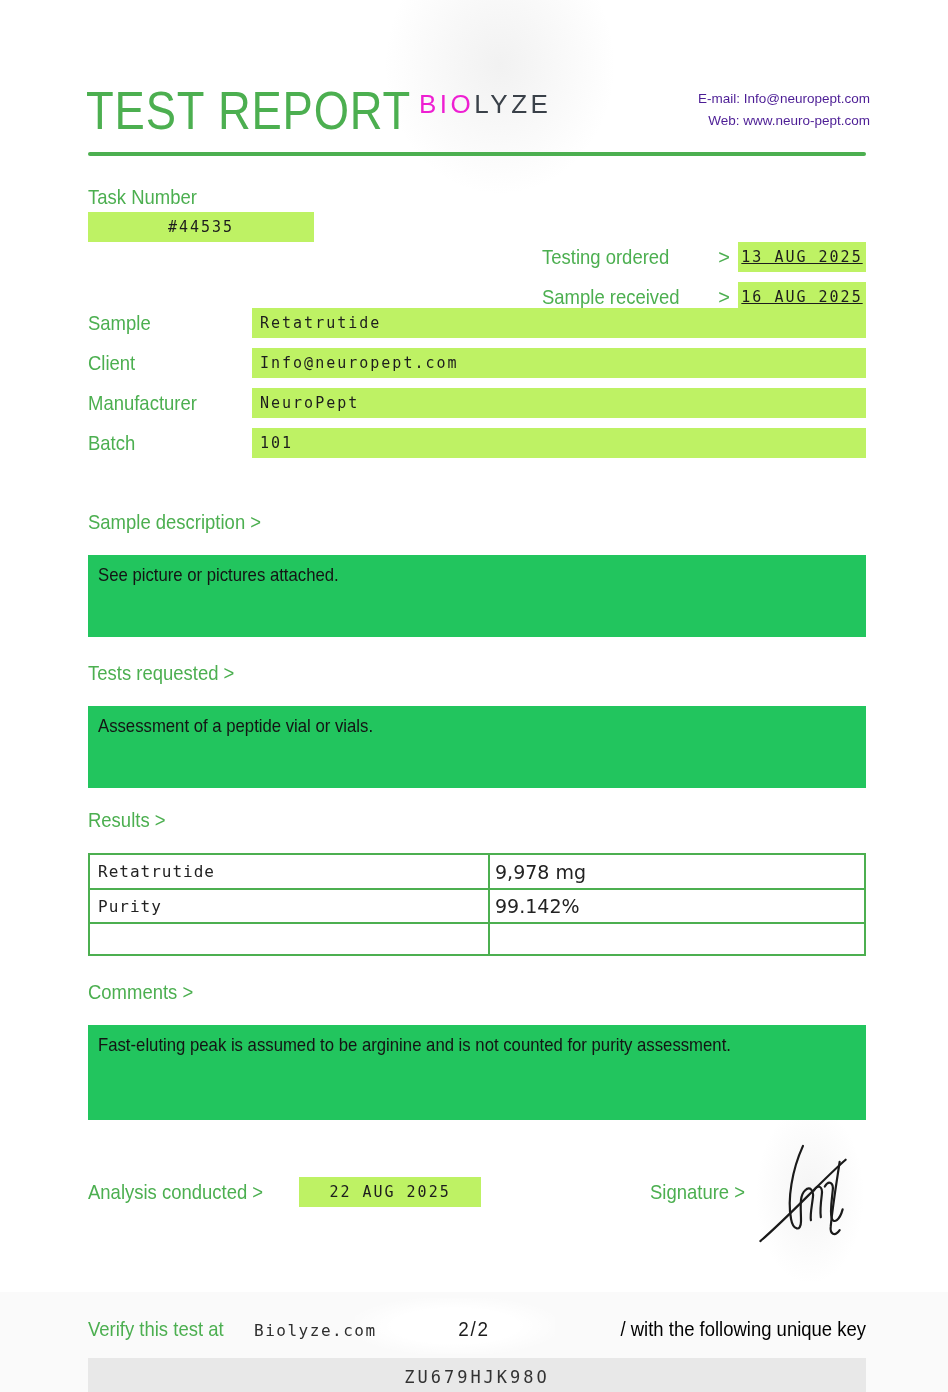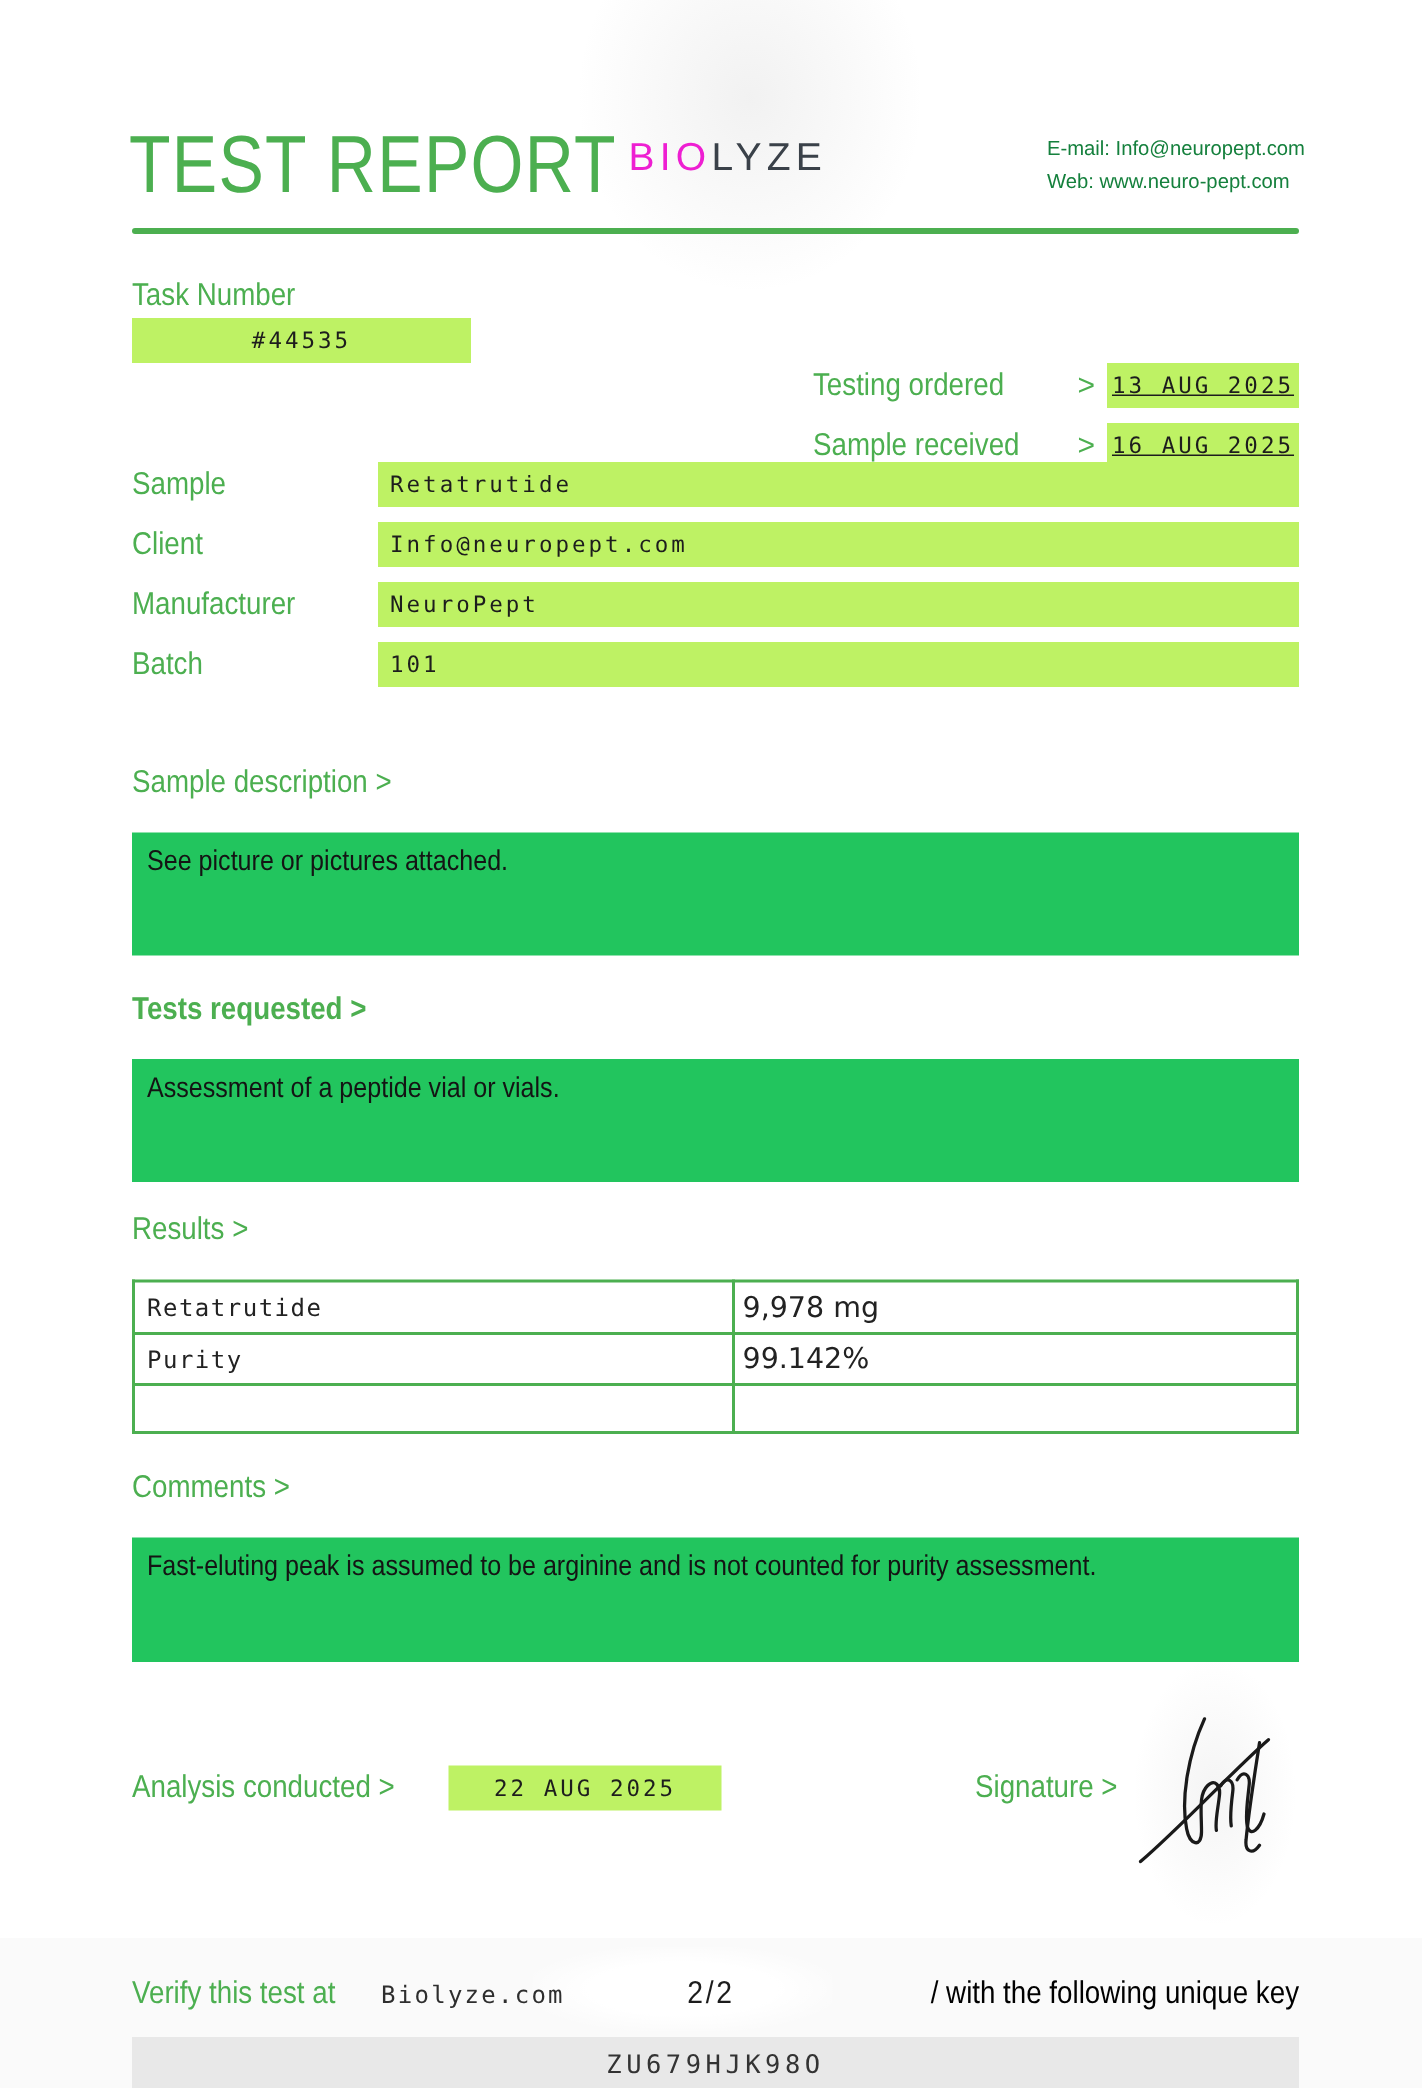--- a/index.html
+++ b/index.html
@@ -20,22 +20,22 @@
 
   .cond { display:inline-block; transform:scaleX(0.88); transform-origin:0 50%; white-space:nowrap; }
   .cond-c { display:inline-block; transform:scaleX(0.9); transform-origin:50% 50%; white-space:nowrap; }
   .cond-r { display:inline-block; transform:scaleX(0.88); transform-origin:100% 50%; white-space:nowrap; }
 
   .title { position:absolute; left:86px; top:79px; font-size:54px; letter-spacing:1px;
     color:#4CAF50; transform:scaleX(0.84); transform-origin:0 0; font-weight:normal; }
   .logo { position:absolute; left:419px; top:89px; font-size:26px; letter-spacing:3.5px;
     color:#3A4149; font-weight:normal; }
   .logo .bio { color:#EE1FD2; }
-  .contact { position:absolute; right:78px; top:88px; 
-    font-size:13.5px; color:#15803d; line-height:1.6; }
+  .contact { position:absolute; right:78px; top:88px; text-align:right;
+    font-size:13.5px; color:#4c1d95; line-height:1.6; }
   .rule { position:absolute; left:88px; width:778px; top:152px; height:4px;
     background:#4CAF50; border-radius:2px; }
 
   .gray-box { background:#bef264; }
   .field-label { font-size:21px; color:#4CAF50; line-height:30px; }
   .value-text { font-family:"DejaVu Sans Mono", monospace; font-size:15px;
     letter-spacing:2px; color:#1d1d1d; }
 
   .meta-row { position:absolute; left:88px; right:82px; top:182px; display:flex; align-items:flex-start;flex-direction:column; }
   .task-label { width:164px; }
@@ -46,25 +46,25 @@
   .arrow { color:#4CAF50; font-size:20px; margin-right:8px; line-height:30px; }
   .date-box { width:128px; height:30px; line-height:30px; text-align:center;text-decoration:underline; }
 
   .info-block { position:absolute; left:88px; right:82px; top:308px;
     display:flex; flex-direction:column; gap:10px; }
   .irow { display:flex; height:30px; }
   .irow .field-label { width:164px; }
   .ibox { flex:1; line-height:30px; padding-left:8px; box-sizing:border-box; }
 
   .sec-heading { position:absolute; left:88px; font-size:21px; color:#4CAF50; }
-  .h-desc { top:510px; } .h-tests { top:661px;font-weight:bold; } .h-results { top:808px; } .h-comments { top:980px; }
+  .h-desc { top:510px; } .h-tests { top:661px; } .h-results { top:808px; } .h-comments { top:980px; }
 
   .text-box { position:absolute; left:88px; width:778px; background:#22c55e;
     box-sizing:border-box; padding:9px 10px; font-size:19px; color:#141414; }
-  .b-desc { top:555px; height:82px; } .b-tests { top:706px; height:82px; } .b-comments { top:1025px; height:83px; }
+  .b-desc { top:555px; height:82px; } .b-tests { top:706px; height:82px; } .b-comments { top:1025px; height:95px; }
 
   table.results { position:absolute; left:88px; top:853px; width:778px; border-collapse:collapse; }
   table.results td { border:2px solid #4CAF50; background:#fff; }
   td.rt-name { width:389px; font-family:"DejaVu Sans Mono", monospace; font-size:16px;
     letter-spacing:1px; padding-left:8px; color:#222; }
   td.rt-val { font-family:"DejaVu Sans", sans-serif; font-size:19px; padding-left:5px; color:#222; }
   tr.r1 td { height:31px; } tr.r2 td { height:30px; } tr.r3 td { height:28px; }
 
   .analysis-row { position:absolute; left:88px; right:82px; top:1176px; height:32px;
     display:flex; align-items:center; }

